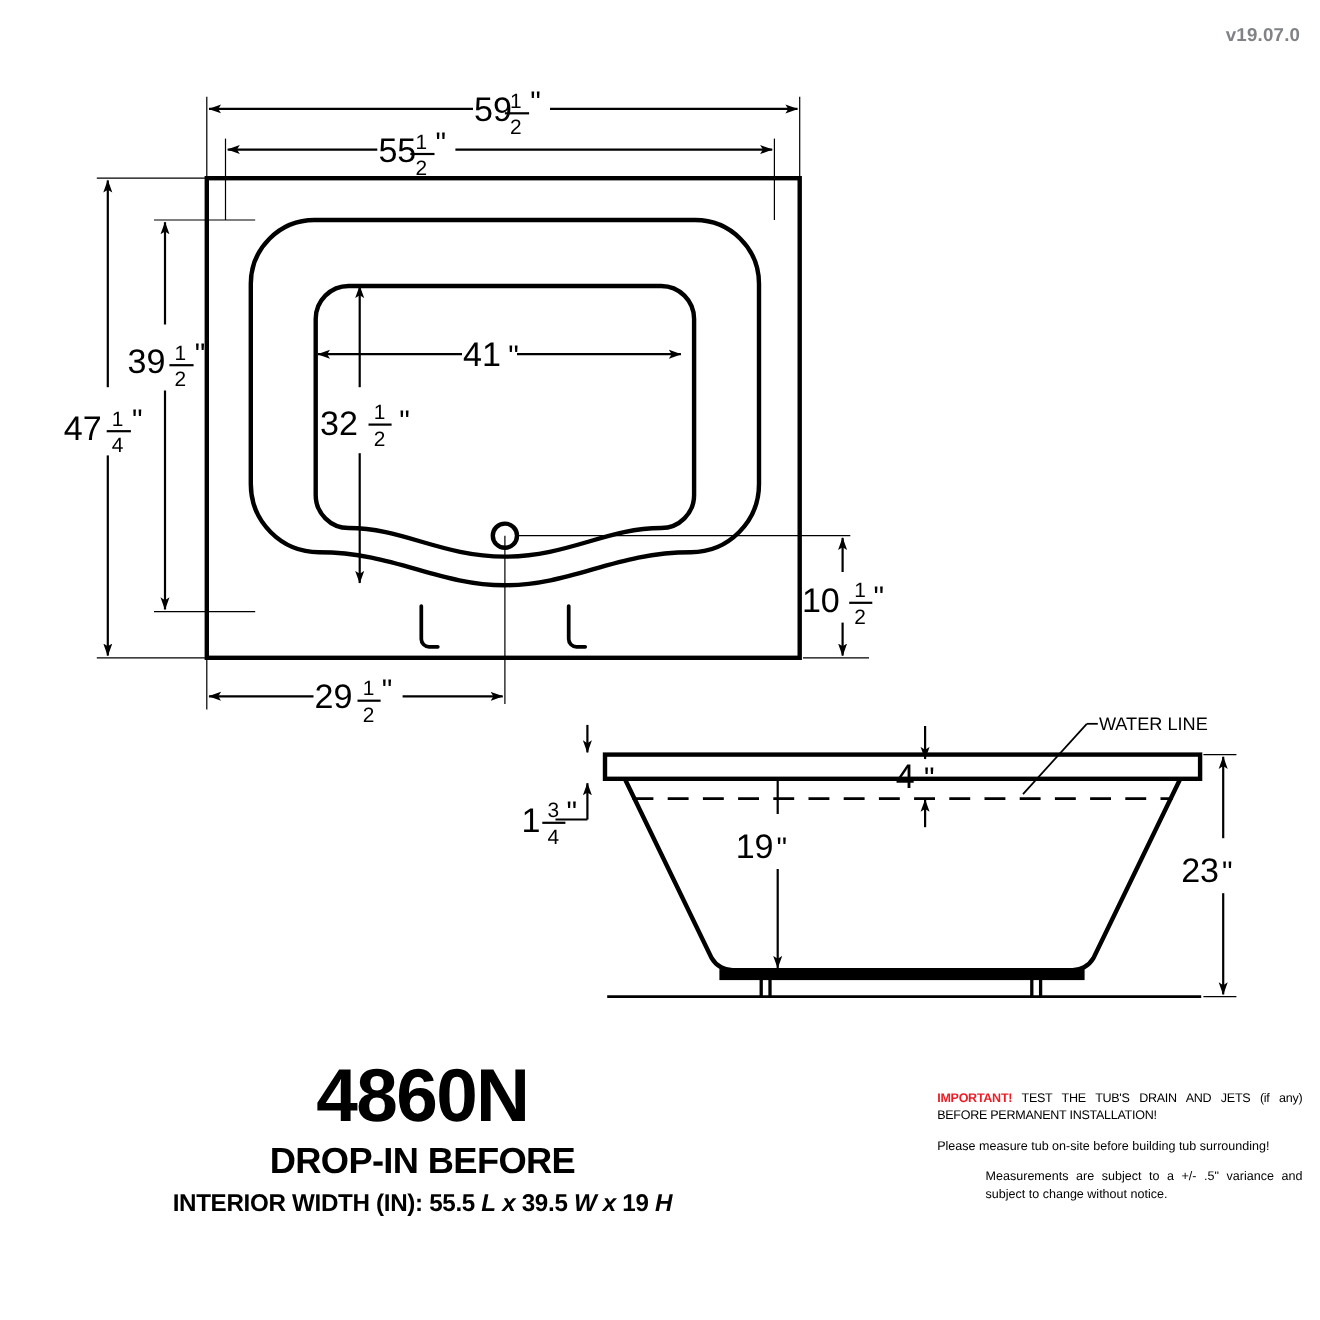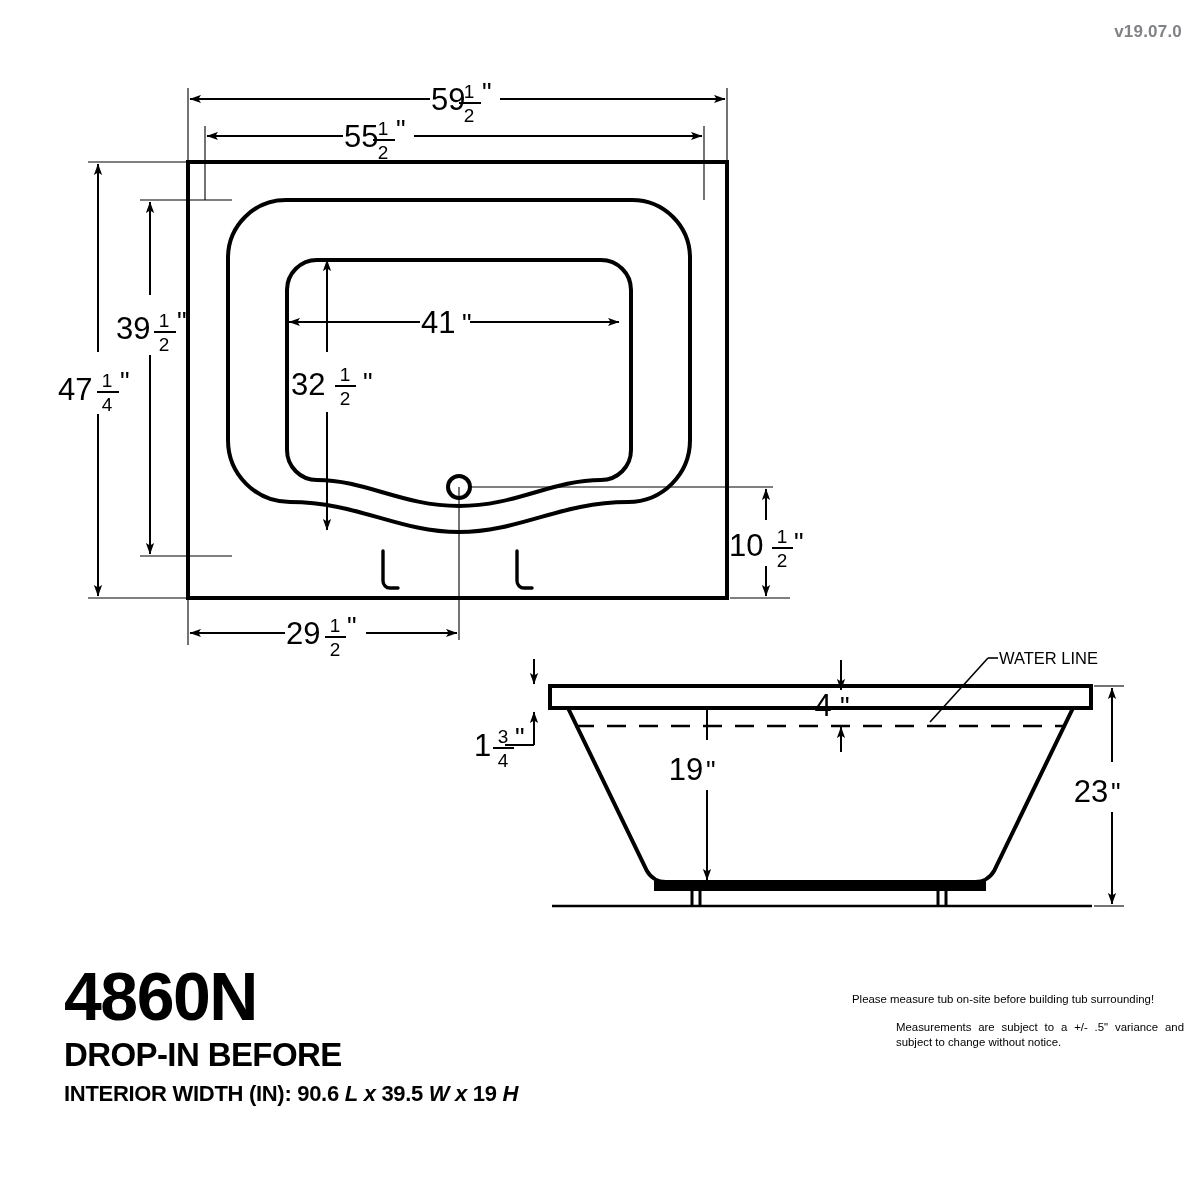--- a/index.html
+++ b/index.html
@@ -30,20 +30,21 @@
     font-weight: bold;
     color: #808285;
     letter-spacing: 0.2px;
   }
   
   .title-block {
     position: absolute;
     left: 64px;
     top: 962px;
     width: 640px;
+    text-align: center;
   }
   .model-number {
     font-family: "Liberation Sans", sans-serif;
     font-size: 68px;
     font-weight: bold;
     letter-spacing: -1.5px;
     line-height: 1.0;
     color: #000;
     margin: 0;
   }
@@ -281,29 +282,32 @@
     </g>
   </svg>
 
   <div class="title-block">
     <div class="model-number">4860N</div>
     <div class="product-type">DROP-IN BEFORE</div>
 
 
     <div class="spec-line">
       <span>INTERIOR WIDTH (IN):</span>
-      <span>90.6</span>
+      <span>55.5</span>
       <span class="it">L</span>
       <span class="it">x</span>
       <span>39.5</span>
       <span class="it">W</span>
       <span class="it">x</span>
       <span>19</span>
       <span class="it">H</span>
     </div>
   </div>
 
   <div class="notes-block">
+    <p class="note note-caps">
+      <span class="note-important">IMPORTANT!</span><span> TEST THE TUB'S DRAIN AND JETS (if any) BEFORE PERMANENT INSTALLATION!</span>
+    </p>
     <p class="note">Please measure tub on-site before building tub surrounding!</p>
     <p class="note">Measurements are subject to a +/- .5" variance and subject to change without notice.</p>
   </div>
 
 </div>
 
 </body></html>

